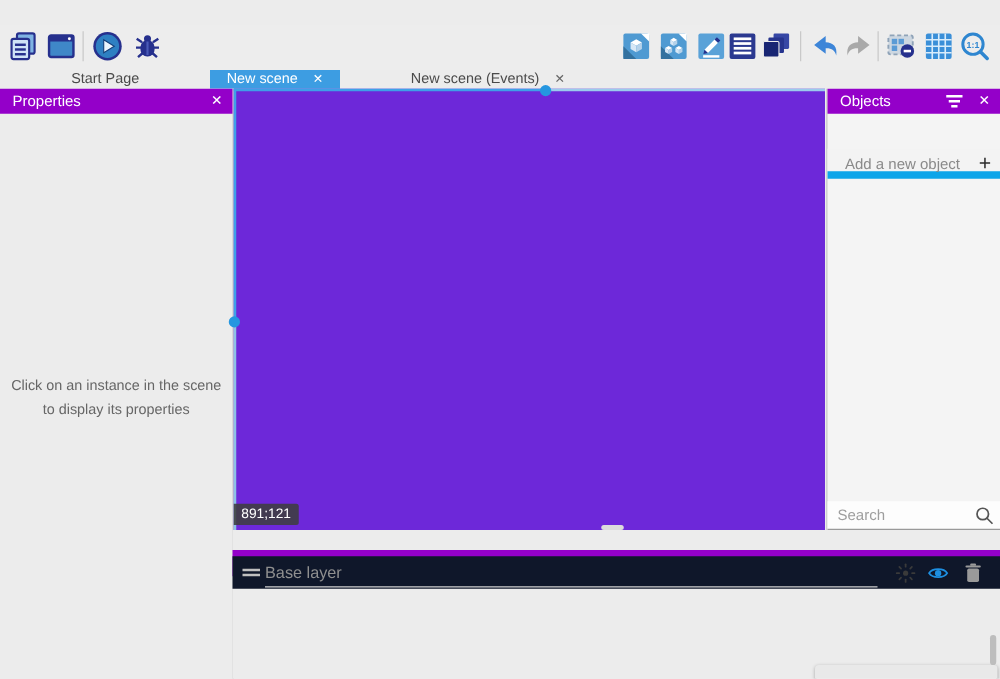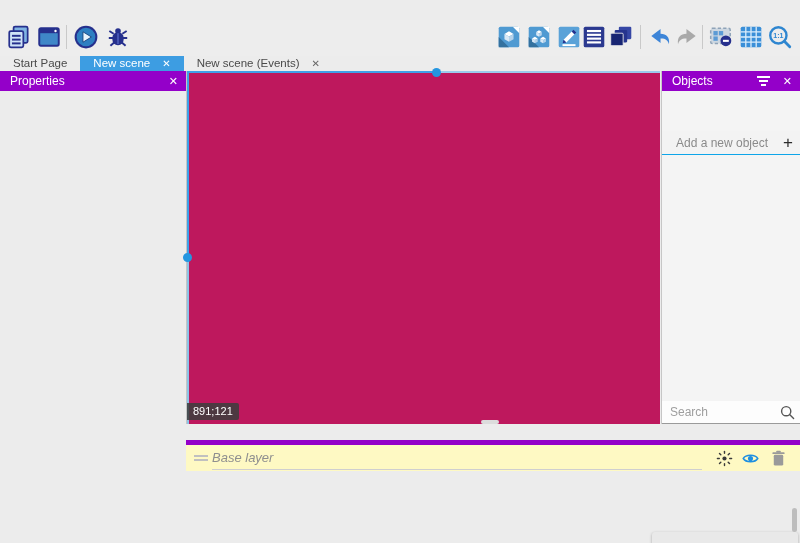--- a/index.html
+++ b/index.html
@@ -20,40 +20,40 @@
   
   .toolbar { position:absolute; left:0; top:20px; width:800px; height:36px; background:#ededed; }
   .tool { position:absolute; top:3px; width:28px; height:28px; background:none; border:none;
           padding:1px; cursor:pointer; }
   .tool svg { width:26px; height:26px; display:block; }
   .tb-sep { position:absolute; top:5px; width:1px; height:24px; background:#c9c9c9; }
 
   
   .tabbar { position:absolute; left:0; top:56px; width:800px; height:15px; display:flex; }
   .tab { height:15px; line-height:15px; padding:0 13px; font-size:11.5px; color:#4a4a4a;
-         white-space:nowrap; display:flex; align-items:flex-end; gap:12px; cursor:pointer; }
+         white-space:nowrap; display:flex; align-items:flex-end; gap:12px; cursor:pointer;margin-left:44px; }
   .tab.active { background:#3d9de2; color:#ffffff; }
   .tab .tab-x { font-size:10px; line-height:15px; }
   .tab.active .tab-x { color:#ffffff; }
   .tab .tab-x.gray { color:#666; }
 
   
   .phead { position:absolute; left:0; top:0; right:0; height:20px; background:#9400c9;
            color:#fff; font-size:12px; line-height:20px; padding-left:10px; }
   .phead .px { position:absolute; right:8px; top:0; height:20px; line-height:20px;
                font-size:11px; color:#fff; cursor:pointer; }
 
   
   .panel-props { position:absolute; left:0; top:71px; width:187px; height:472px;
                  background:#ececec; border-right:1px solid #c6c6c6; }
   .props-msg { position:absolute; top:229px; left:0; width:100%; text-align:center;
                font-size:11.5px; color:#666; line-height:1.65; padding:0 6px; }
 
   
-  .canvas { position:absolute; left:187px; top:71px; width:473px; height:353px; background:#be185d; }
+  .canvas { position:absolute; left:187px; top:71px; width:473px; height:353px; background:#6d28d9; }
   .sel-top-strong { position:absolute; left:0; top:0; width:250px; height:2px; background:#3fa0e8; }
   .sel-top-light  { position:absolute; left:250px; top:0; width:223px; height:2px; background:#9bcbec; }
   .sel-left-strong{ position:absolute; left:0; top:0; width:2px; height:187px; background:#3fa0e8; }
   .sel-left-light { position:absolute; left:0; top:187px; width:2px; height:166px; background:#8ec2e6; }
   .sel-handle { position:absolute; width:9px; height:9px; border-radius:50%; background:#2596e0; }
   .h-top  { left:245px; top:-3px; }
   .h-left { left:-4px; top:182px; }
   .coord-label { position:absolute; left:0; top:332px; height:17px; line-height:17px;
                  background:rgba(62,62,62,.88); color:#fff; font-size:11px; padding:0 6px;
                  border-radius:0 2px 2px 0; }
@@ -67,39 +67,39 @@
   .obj-filter i { display:block; height:2px; background:#fff; margin:0 auto 2px; }
   .obj-filter i:nth-child(1){width:13px;} .obj-filter i:nth-child(2){width:9px;} .obj-filter i:nth-child(3){width:5px;}
   .obj-row { position:absolute; left:0; right:0; height:27px; background:#fbfbfb;
              border-bottom:1px solid #e2e2e2; cursor:pointer; }
   .obj-row1 { top:20px; }
   .obj-name { position:absolute; left:0; right:0; top:0; height:27px; line-height:27px;
               text-align:center; font-size:12.5px; color:#222; }
   .cloud-ic { position:absolute; left:6px; top:6px; }
   .obj-more { position:absolute; right:8px; top:0; height:27px; line-height:27px;
               font-size:14px; font-weight:bold; color:#2b2b2b; letter-spacing:0; cursor:pointer; }
-  .obj-add { position:absolute; left:0; right:0; top:60px; height:24px; background:#f3f3f3;
-             border-bottom:1px solid #0ea5e9; cursor:pointer; }
+  .obj-add { position:absolute; left:0; right:0; top:48px; height:24px; background:#f3f3f3;
+             border-bottom:6px solid #0ea5e9; cursor:pointer; }
   .obj-add-label { position:absolute; left:0; right:18px; top:0; height:24px; line-height:24px;
                    text-align:center; font-size:12px; color:#8a8a8a; }
   .obj-add-plus { position:absolute; right:7px; top:0; height:24px; line-height:23px;
                   font-size:17px; font-weight:300; color:#2b2b2b; }
   .obj-search { position:absolute; left:0; right:0; bottom:0; height:23px; background:#fdfdfd;
                 border-bottom:1px solid #9a9a9a; }
   .obj-search input { position:absolute; left:8px; top:2px; width:100px; height:18px; border:none;
                       outline:none; background:transparent; font-size:12px; color:#333;
                       font-family:"Liberation Sans",sans-serif; }
   .obj-search input::placeholder { color:#9e9e9e; }
   .search-ic { position:absolute; right:5px; top:4px; }
 
   
   .panel-layers { position:absolute; left:186px; top:424px; width:614px; height:119px; background:#ececec; }
   .panel-layers .phead { height:21px; line-height:21px; padding-left:14px;margin-top:16px; }
   .panel-layers .phead .px { right:16px; height:21px; line-height:21px; }
-  .layer-row { position:absolute; left:0; right:0; height:26px; background:#fef9c3;font-style:italic; }
+  .layer-row { position:absolute; left:0; right:0; height:26px; background:#0f172a; }
   .lrow1 { top:21px; } .lrow2 { top:47px; }
   .drag-handle { position:absolute; left:8px; top:10px; width:14px; height:6px;
                  border-top:2px solid #c0c0c0; border-bottom:2px solid #c0c0c0; cursor:grab; }
   .layer-name { position:absolute; left:26px; top:0; height:25px; line-height:25px;
                 font-size:13px; color:#8f8f8f; }
   .layer-underline { position:absolute; left:26px; width:490px; bottom:1px; height:1px; background:#cfcfcf; }
   .lr-icon { position:absolute; top:5px; width:17px; height:17px; cursor:pointer; }
   .ic-effect { left:530px; } .ic-eye { left:556px; } .ic-trash { left:584px; }
   .color-swatch { position:absolute; left:570px; top:2px; width:33px; height:18px; background:#fff;
                   border-radius:2px; box-shadow:0 1px 2px rgba(0,0,0,.35); padding:3px; cursor:pointer; }
@@ -265,20 +265,21 @@
       <span>New scene (Events)</span>
       <span class="tab-x gray">✕</span>
     </div>
   </div>
 
   <div class="panel-props">
     <div class="phead">
       <span>Properties</span>
       <span class="px">✕</span>
     </div>
+    <div class="props-msg">Click on an instance in the scene to display its properties</div>
   </div>
 
   <div class="canvas">
     <div class="sel-top-strong"></div>
     <div class="sel-top-light"></div>
     <div class="sel-left-strong"></div>
     <div class="sel-left-light"></div>
     <div class="sel-handle h-top"></div>
     <div class="sel-handle h-left"></div>
     <div class="coord-label">891;121</div>

